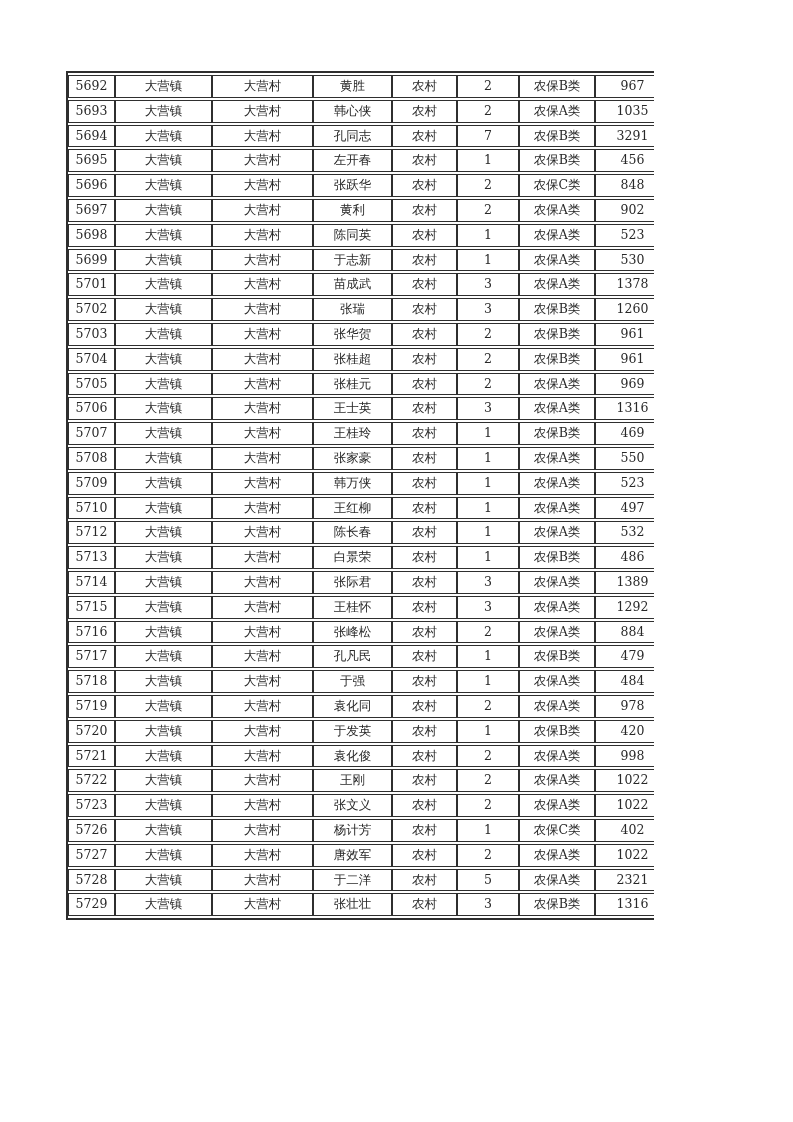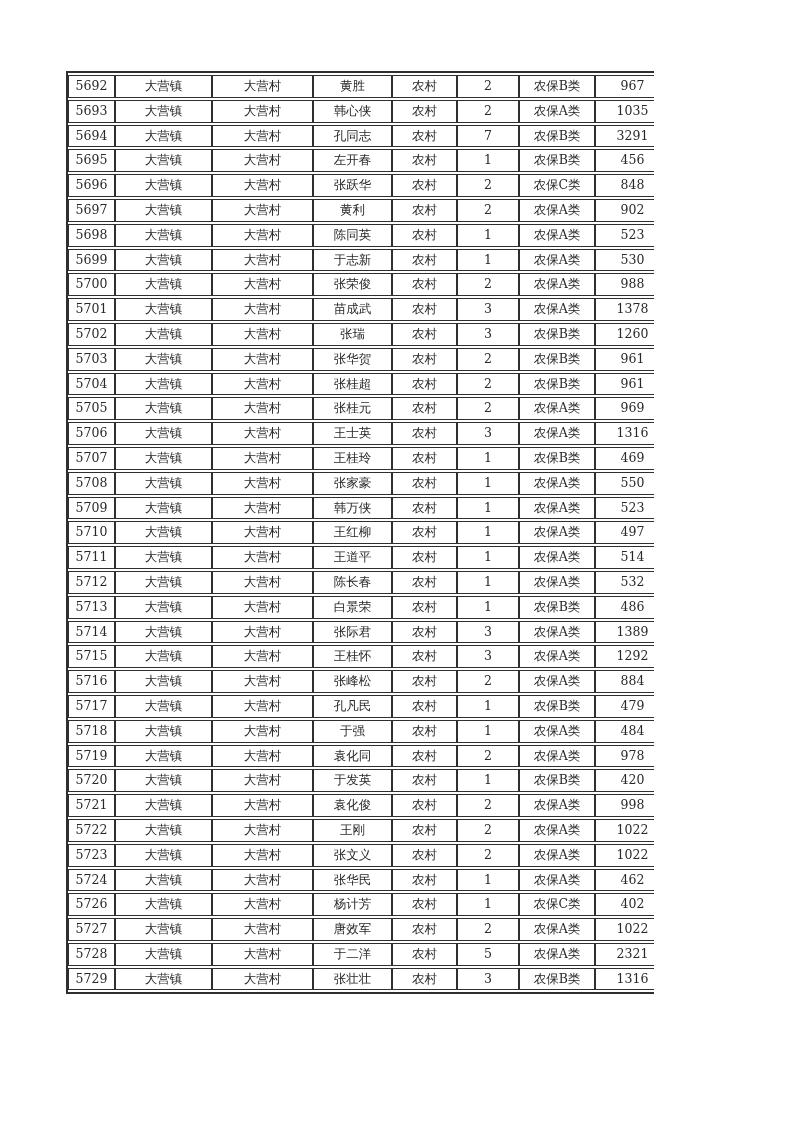--- a/index.html
+++ b/index.html
@@ -129,30 +129,20 @@
           <td>5699</td>
           <td>大营镇</td>
           <td>大营村</td>
           <td>于志新</td>
           <td>农村</td>
           <td>1</td>
           <td>农保A类</td>
           <td>530</td>
         </tr>
         <tr>
-          <td>5700</td>
-          <td>大营镇</td>
-          <td>大营村</td>
-          <td>张荣俊</td>
-          <td>农村</td>
-          <td>2</td>
-          <td>农保A类</td>
-          <td>988</td>
-        </tr>
-        <tr>
           <td>5701</td>
           <td>大营镇</td>
           <td>大营村</td>
           <td>苗成武</td>
           <td>农村</td>
           <td>3</td>
           <td>农保A类</td>
           <td>1378</td>
         </tr>
         <tr>
@@ -239,30 +229,20 @@
           <td>5710</td>
           <td>大营镇</td>
           <td>大营村</td>
           <td>王红柳</td>
           <td>农村</td>
           <td>1</td>
           <td>农保A类</td>
           <td>497</td>
         </tr>
         <tr>
-          <td>5711</td>
-          <td>大营镇</td>
-          <td>大营村</td>
-          <td>王道平</td>
-          <td>农村</td>
-          <td>1</td>
-          <td>农保A类</td>
-          <td>514</td>
-        </tr>
-        <tr>
           <td>5712</td>
           <td>大营镇</td>
           <td>大营村</td>
           <td>陈长春</td>
           <td>农村</td>
           <td>1</td>
           <td>农保A类</td>
           <td>532</td>
         </tr>
         <tr>
@@ -367,30 +347,20 @@
         </tr>
         <tr>
           <td>5723</td>
           <td>大营镇</td>
           <td>大营村</td>
           <td>张文义</td>
           <td>农村</td>
           <td>2</td>
           <td>农保A类</td>
           <td>1022</td>
-        </tr>
-        <tr>
-          <td>5724</td>
-          <td>大营镇</td>
-          <td>大营村</td>
-          <td>张华民</td>
-          <td>农村</td>
-          <td>1</td>
-          <td>农保A类</td>
-          <td>462</td>
         </tr>
         <tr>
           <td>5726</td>
           <td>大营镇</td>
           <td>大营村</td>
           <td>杨计芳</td>
           <td>农村</td>
           <td>1</td>
           <td>农保C类</td>
           <td>402</td>

